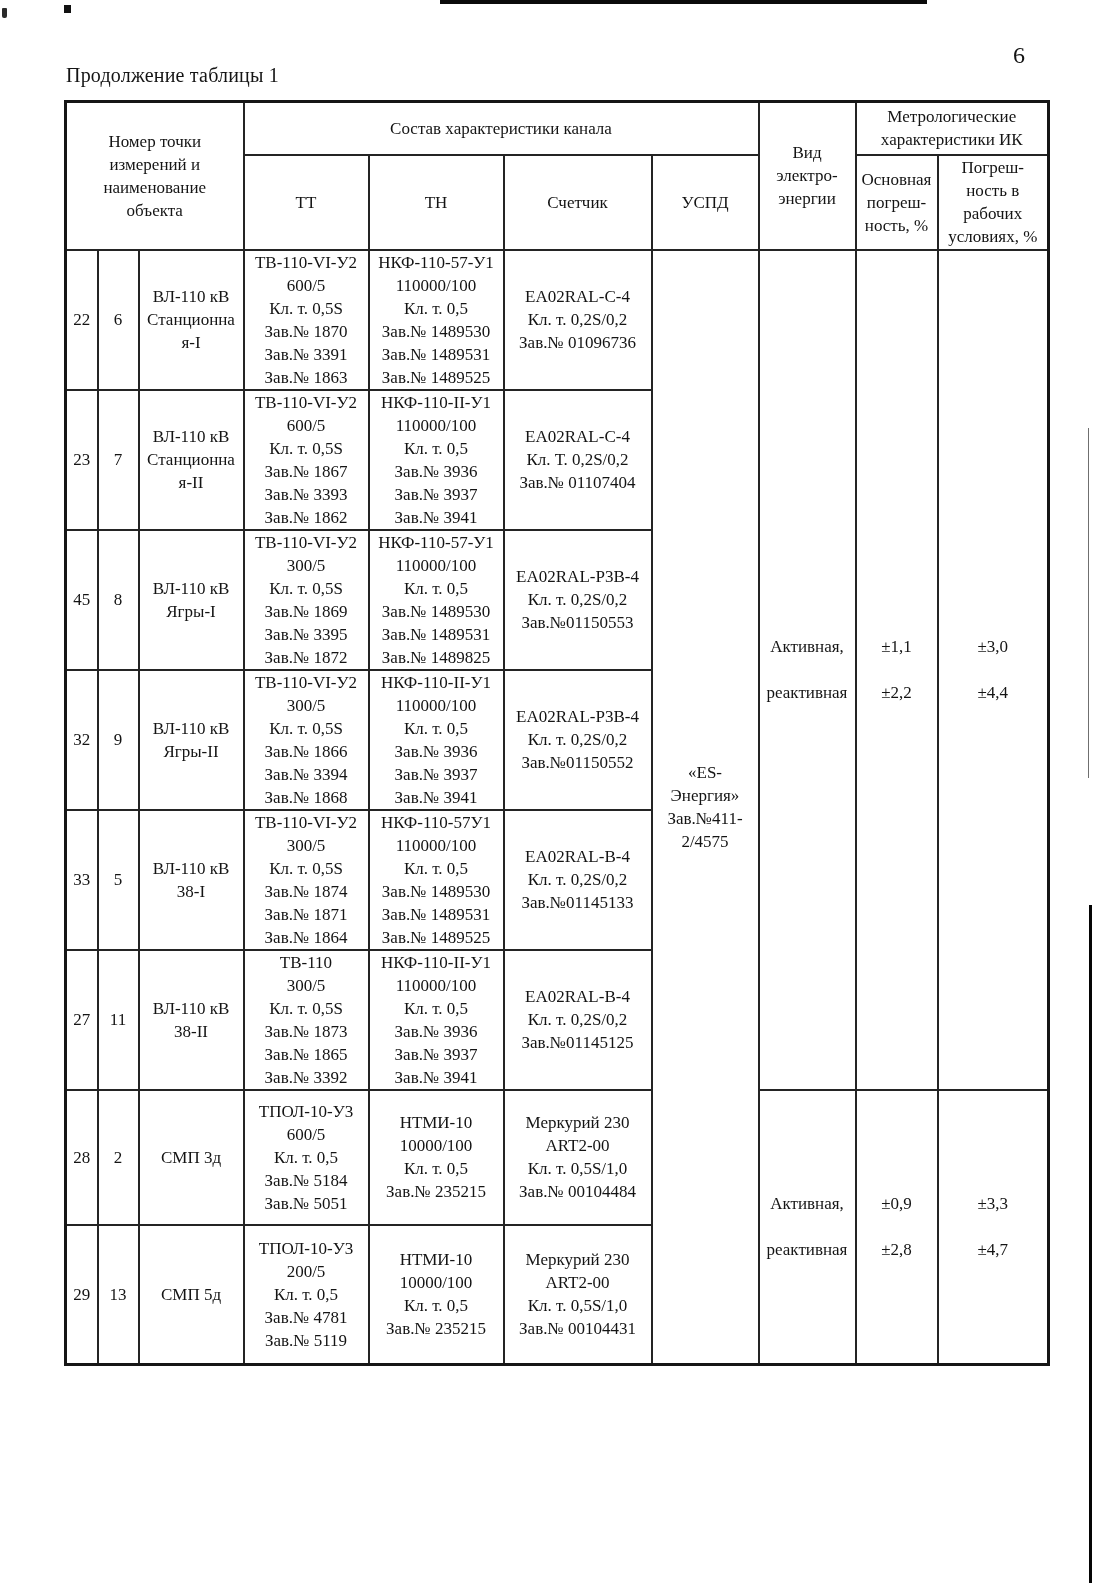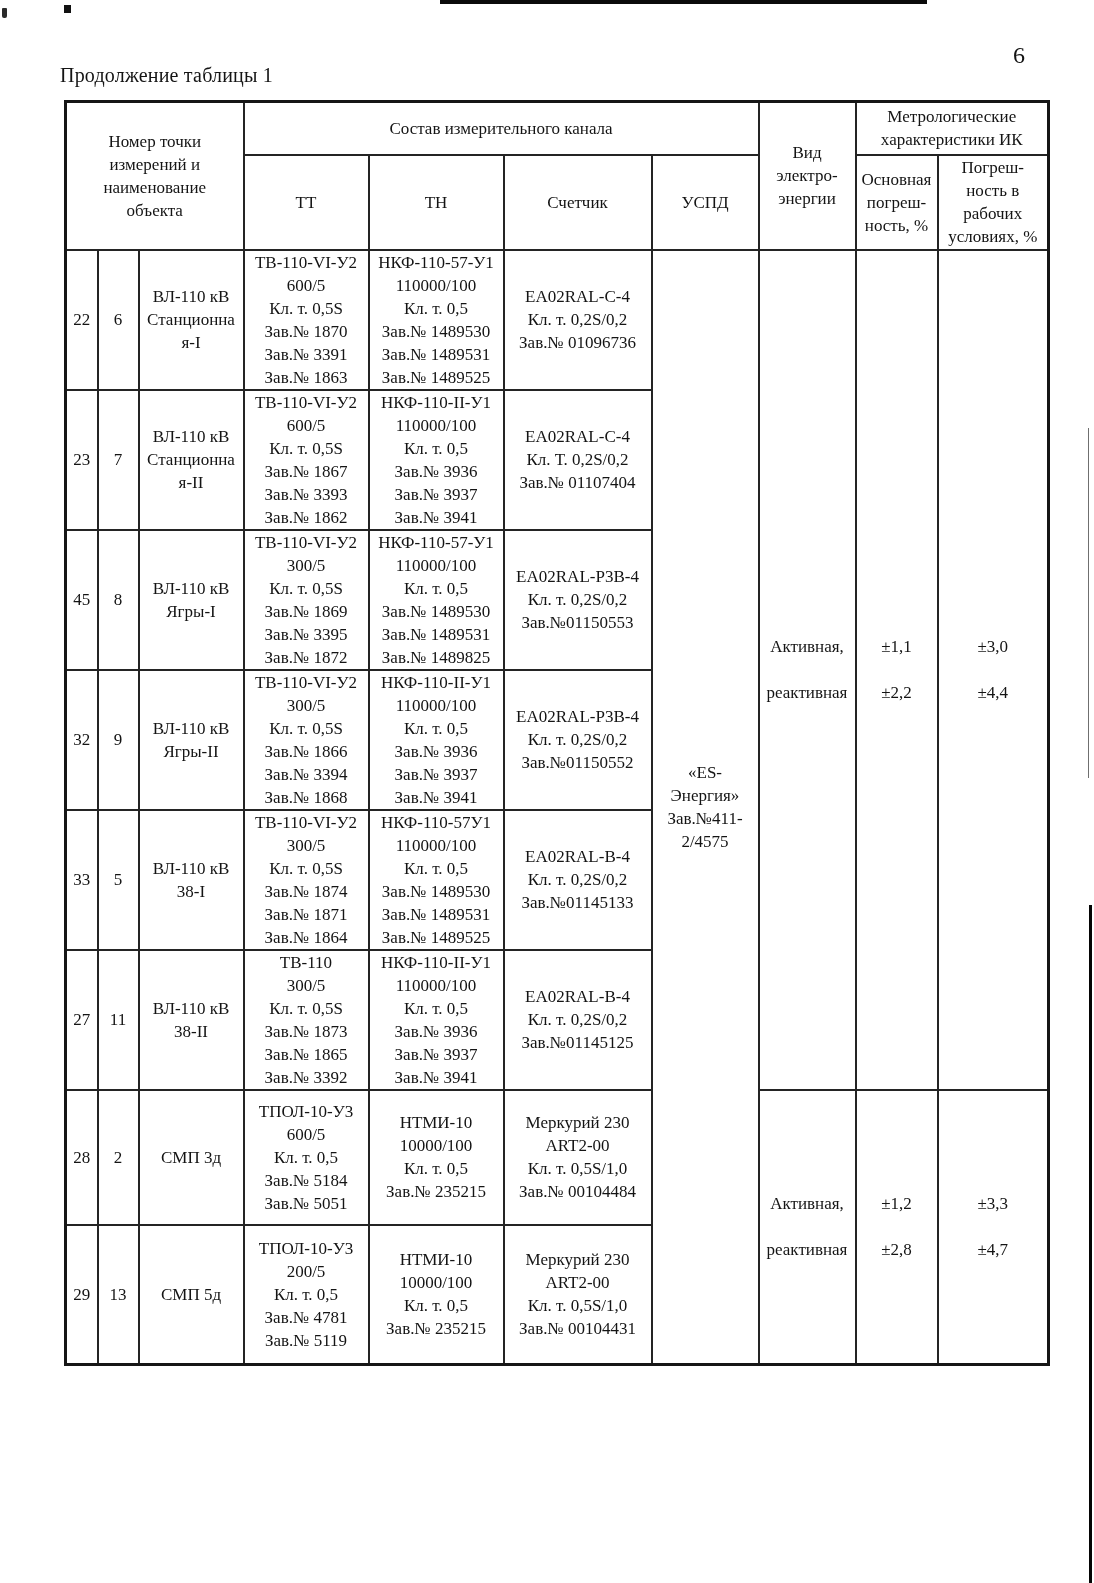--- a/index.html
+++ b/index.html
@@ -9,21 +9,21 @@
     background:#ffffff;
     font-family:"Liberation Serif","DejaVu Serif",serif;
     color:#141414;
     overflow:hidden;
   }
   .page-num{
     position:absolute;left:1013px;top:42px;
     font-size:24px;
   }
   .doc-title{
-    position:absolute;left:60px;top:64px;
+    position:absolute;left:66px;top:64px;
     font-size:20px;letter-spacing:.2px;
   }
   table.meas{
     position:absolute;left:64px;top:100px;
     border-collapse:collapse;table-layout:fixed;
     border:3px solid #161616;
   }
   table.meas td, table.meas th{
     border:2px solid #242424;
     padding:0 1px;
@@ -72,21 +72,21 @@
       <col style="width:97px">
       <col style="width:82px">
       <col style="width:111px">
   </colgroup>
   <thead>
     <tr class="hrow1">
       <th colspan="3" rowspan="2">Номер точки
 измерений и
 наименование
 объекта</th>
-      <th colspan="4" class="group">Состав измерительного канала</th>
+      <th colspan="4" class="group">Состав характеристики канала</th>
       <th rowspan="2">Вид
 электро-
 энергии</th>
       <th colspan="2" class="group">Метрологические
 характеристики ИК</th>
     </tr>
     <tr class="hrow2">
       <th>ТТ</th>
       <th>ТН</th>
       <th>Счетчик</th>
@@ -255,21 +255,21 @@
 10000/100
 Кл. т. 0,5
 Зав.№ 235215</td>
       <td>Меркурий 230
 ART2-00
 Кл. т. 0,5S/1,0
 Зав.№ 00104484</td>
       <td rowspan="2" class="sp">Активная,
 
 реактивная</td>
-      <td rowspan="2" class="sp">±1,2
+      <td rowspan="2" class="sp">±0,9
 
 ±2,8</td>
       <td rowspan="2" class="sp">±3,3
 
 ±4,7</td>
     </tr>
     <tr class="r7">
       <td>29</td>
       <td>13</td>
       <td>СМП 5д</td>

